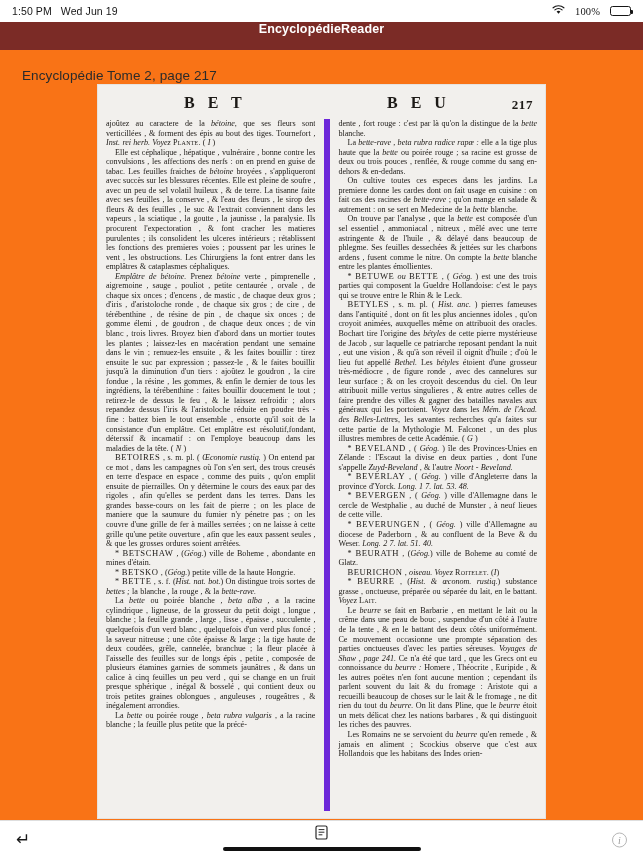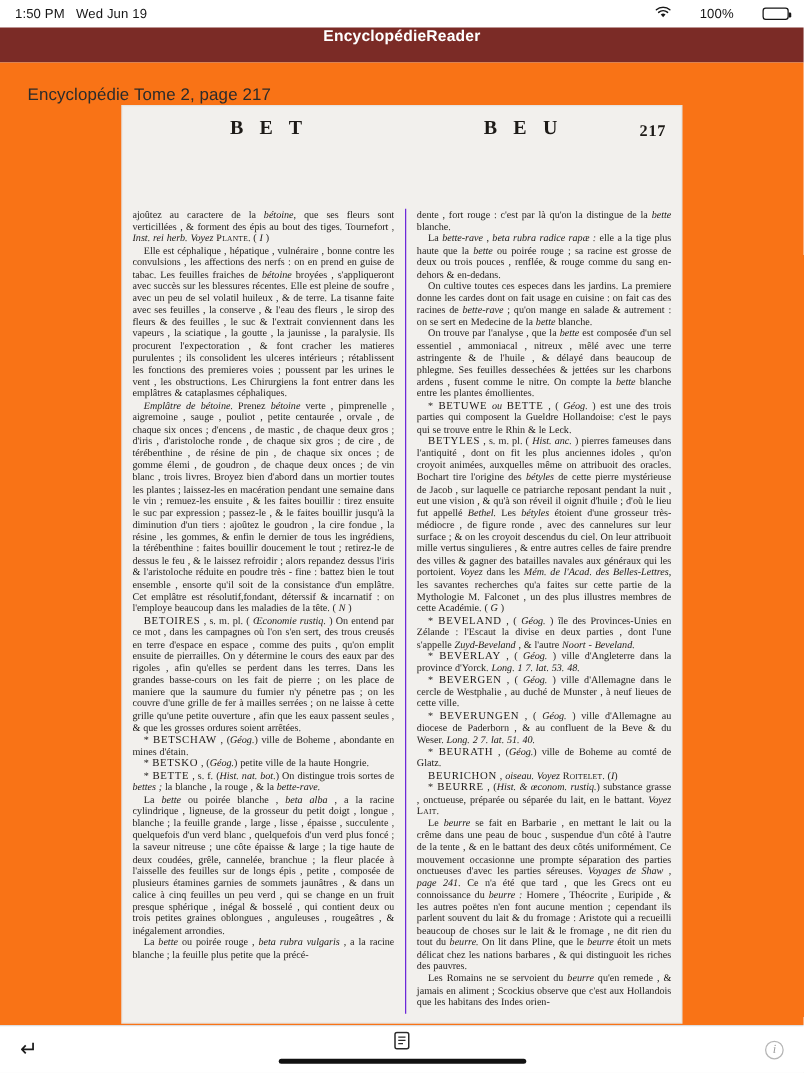--- a/index.html
+++ b/index.html
@@ -36,22 +36,23 @@
   .status-left {
     display: flex;
     align-items: center;
     gap: 9px;
     white-space: nowrap;
   }
   .status-spacer { flex: 1 1 auto; }
   .status-right {
     display: flex;
     align-items: center;
-    gap: 23px;
+    gap: 10px;
     white-space: nowrap;
+    font-family: Liberation Serif, serif;
   }
   .wifi-icon { display: block; }
   .battery-pct { font-size: 10.5px; color: #161616; }
   .battery-icon {
     position: relative;
     width: 21px;
     height: 10.5px;
     border: 1.1px solid #161616;
     border-radius: 2.6px;
     padding: 1px;
@@ -151,24 +152,23 @@
   }
 
   .columns {
     display: flex;
     gap: 9px;
     height: 692px;
   }
   .col {
     width: 211px;
     overflow: hidden;
-    margin-top: 48px;
   }
   .col-right {
-    border-left: 1px solid #6d28d9;
+    border-left: 6px solid #6d28d9;
     padding-left: 8px;
     width: 214px;
   }
 
   .col p {
     font-size: 8.1px;
     line-height: 9.55px;
     text-align: justify;
     text-justify: inter-word;
     letter-spacing: -0.01px;

